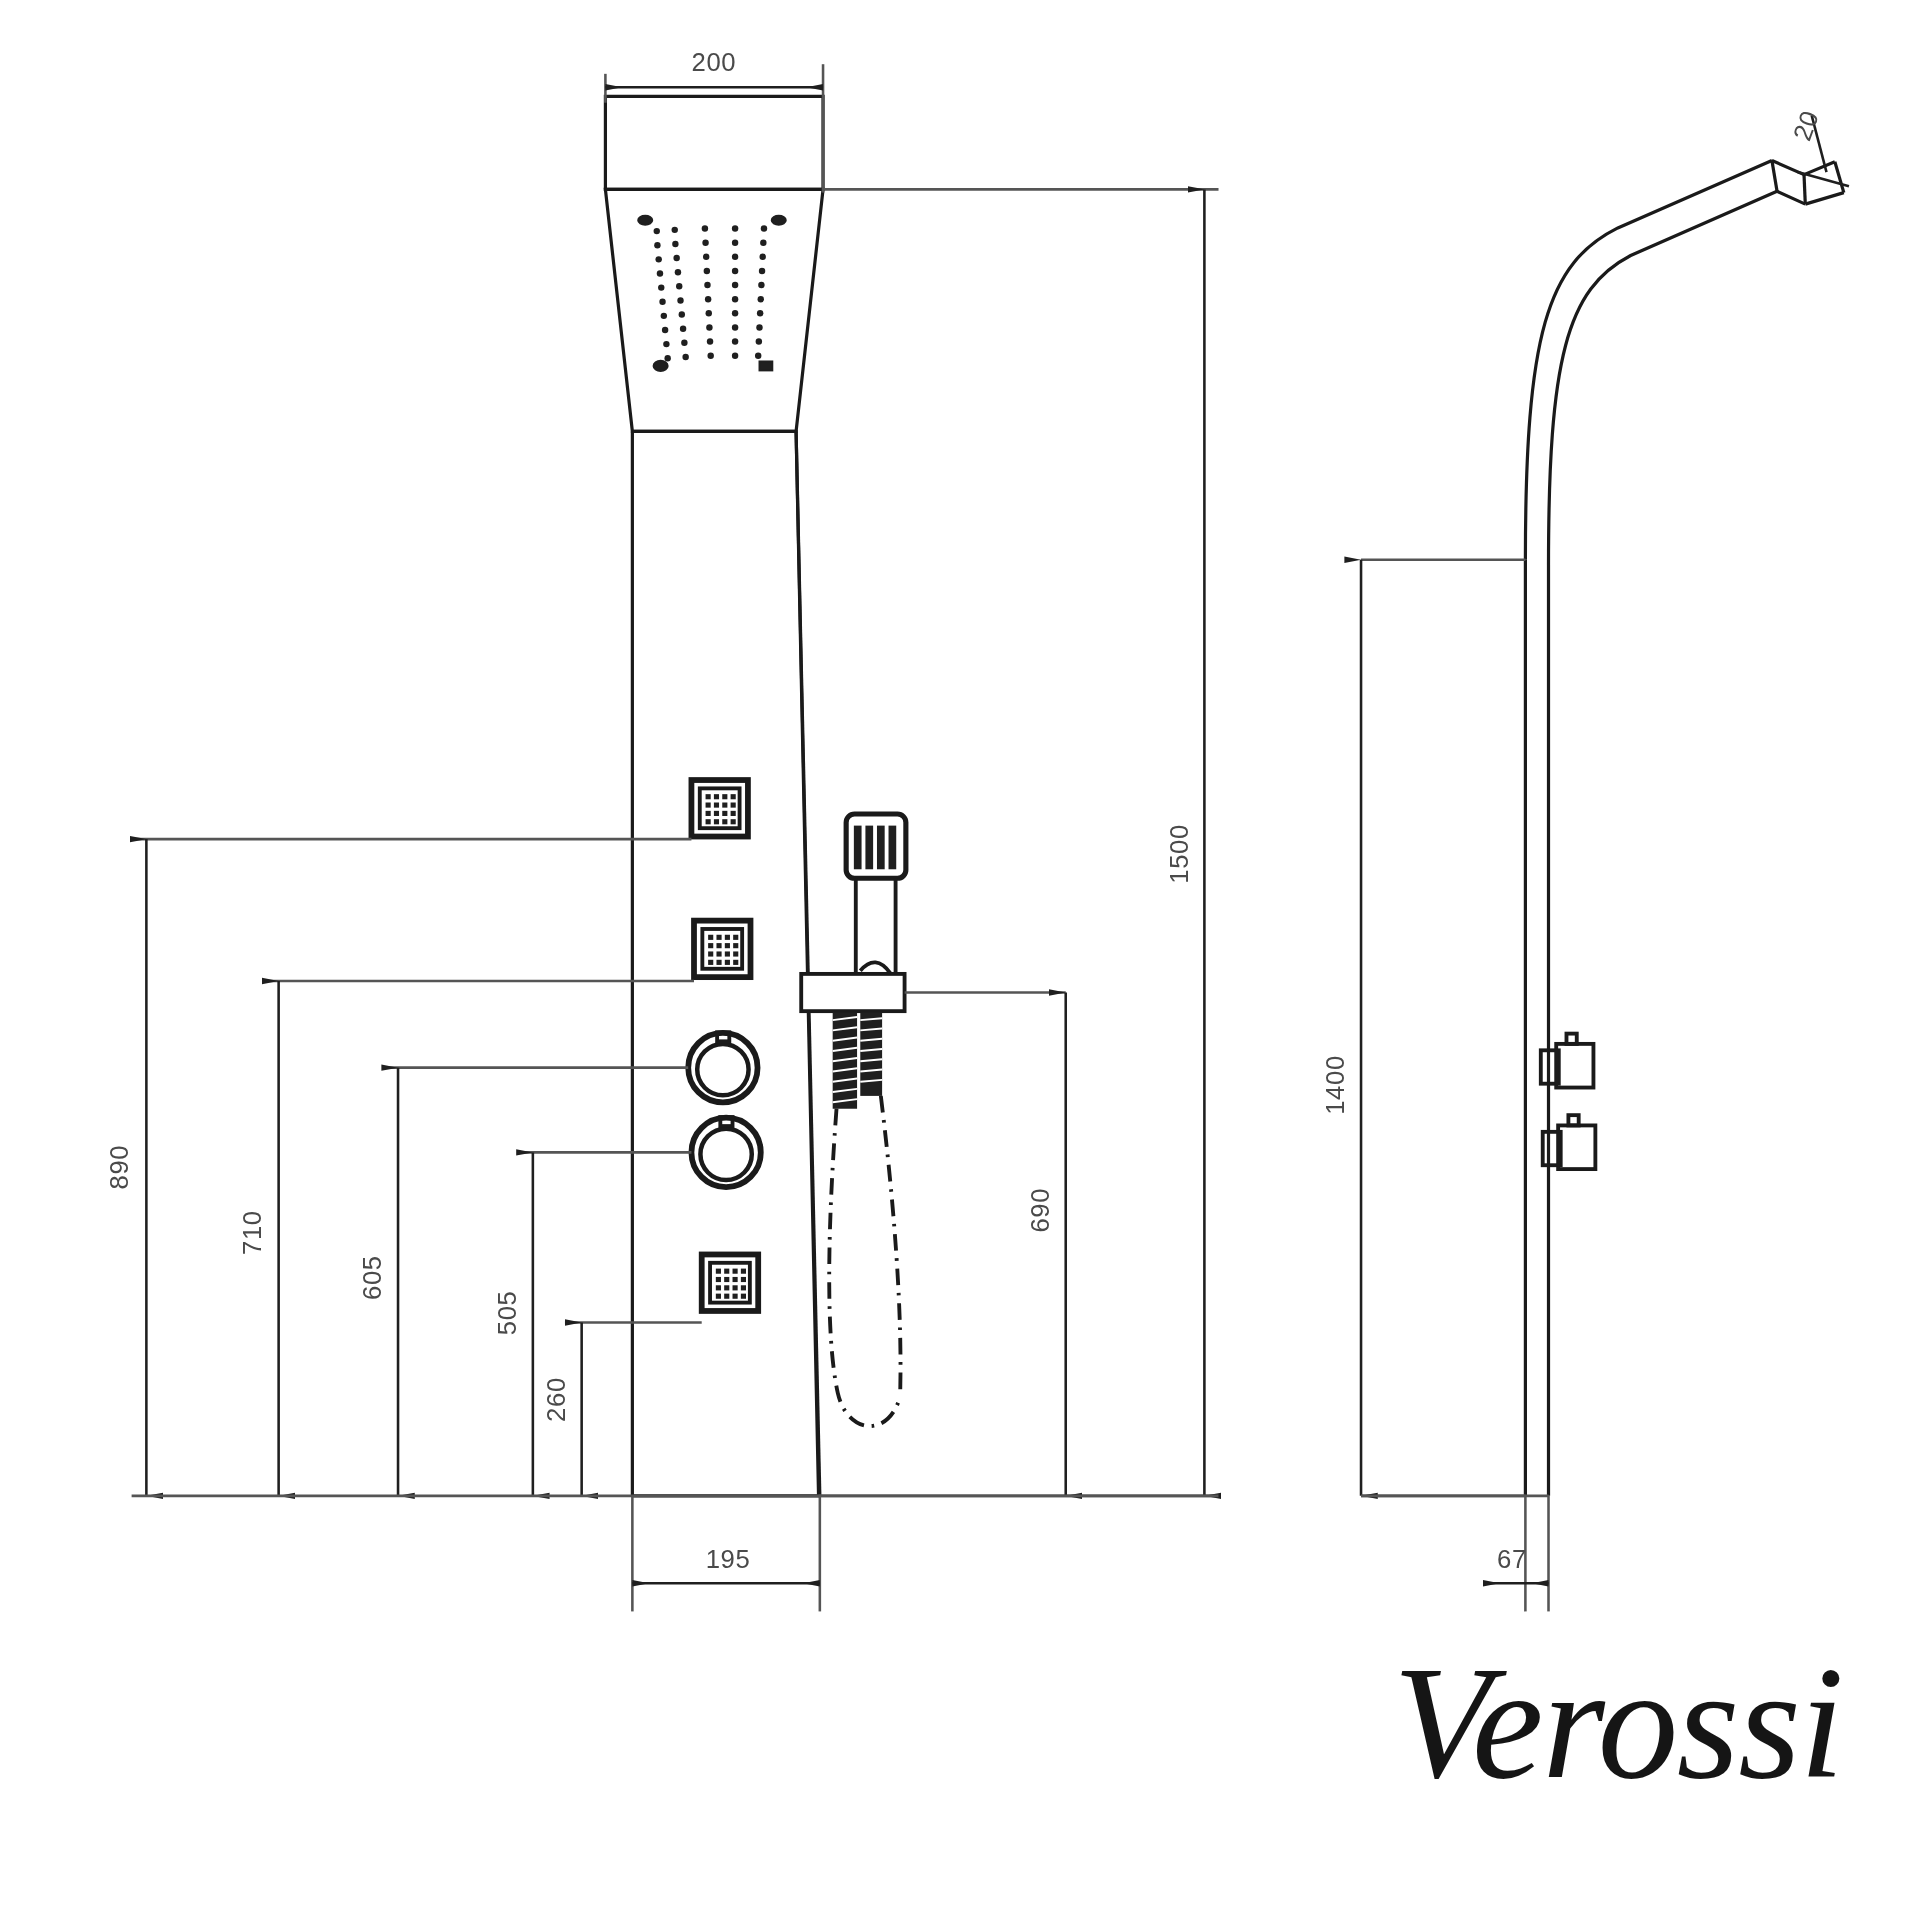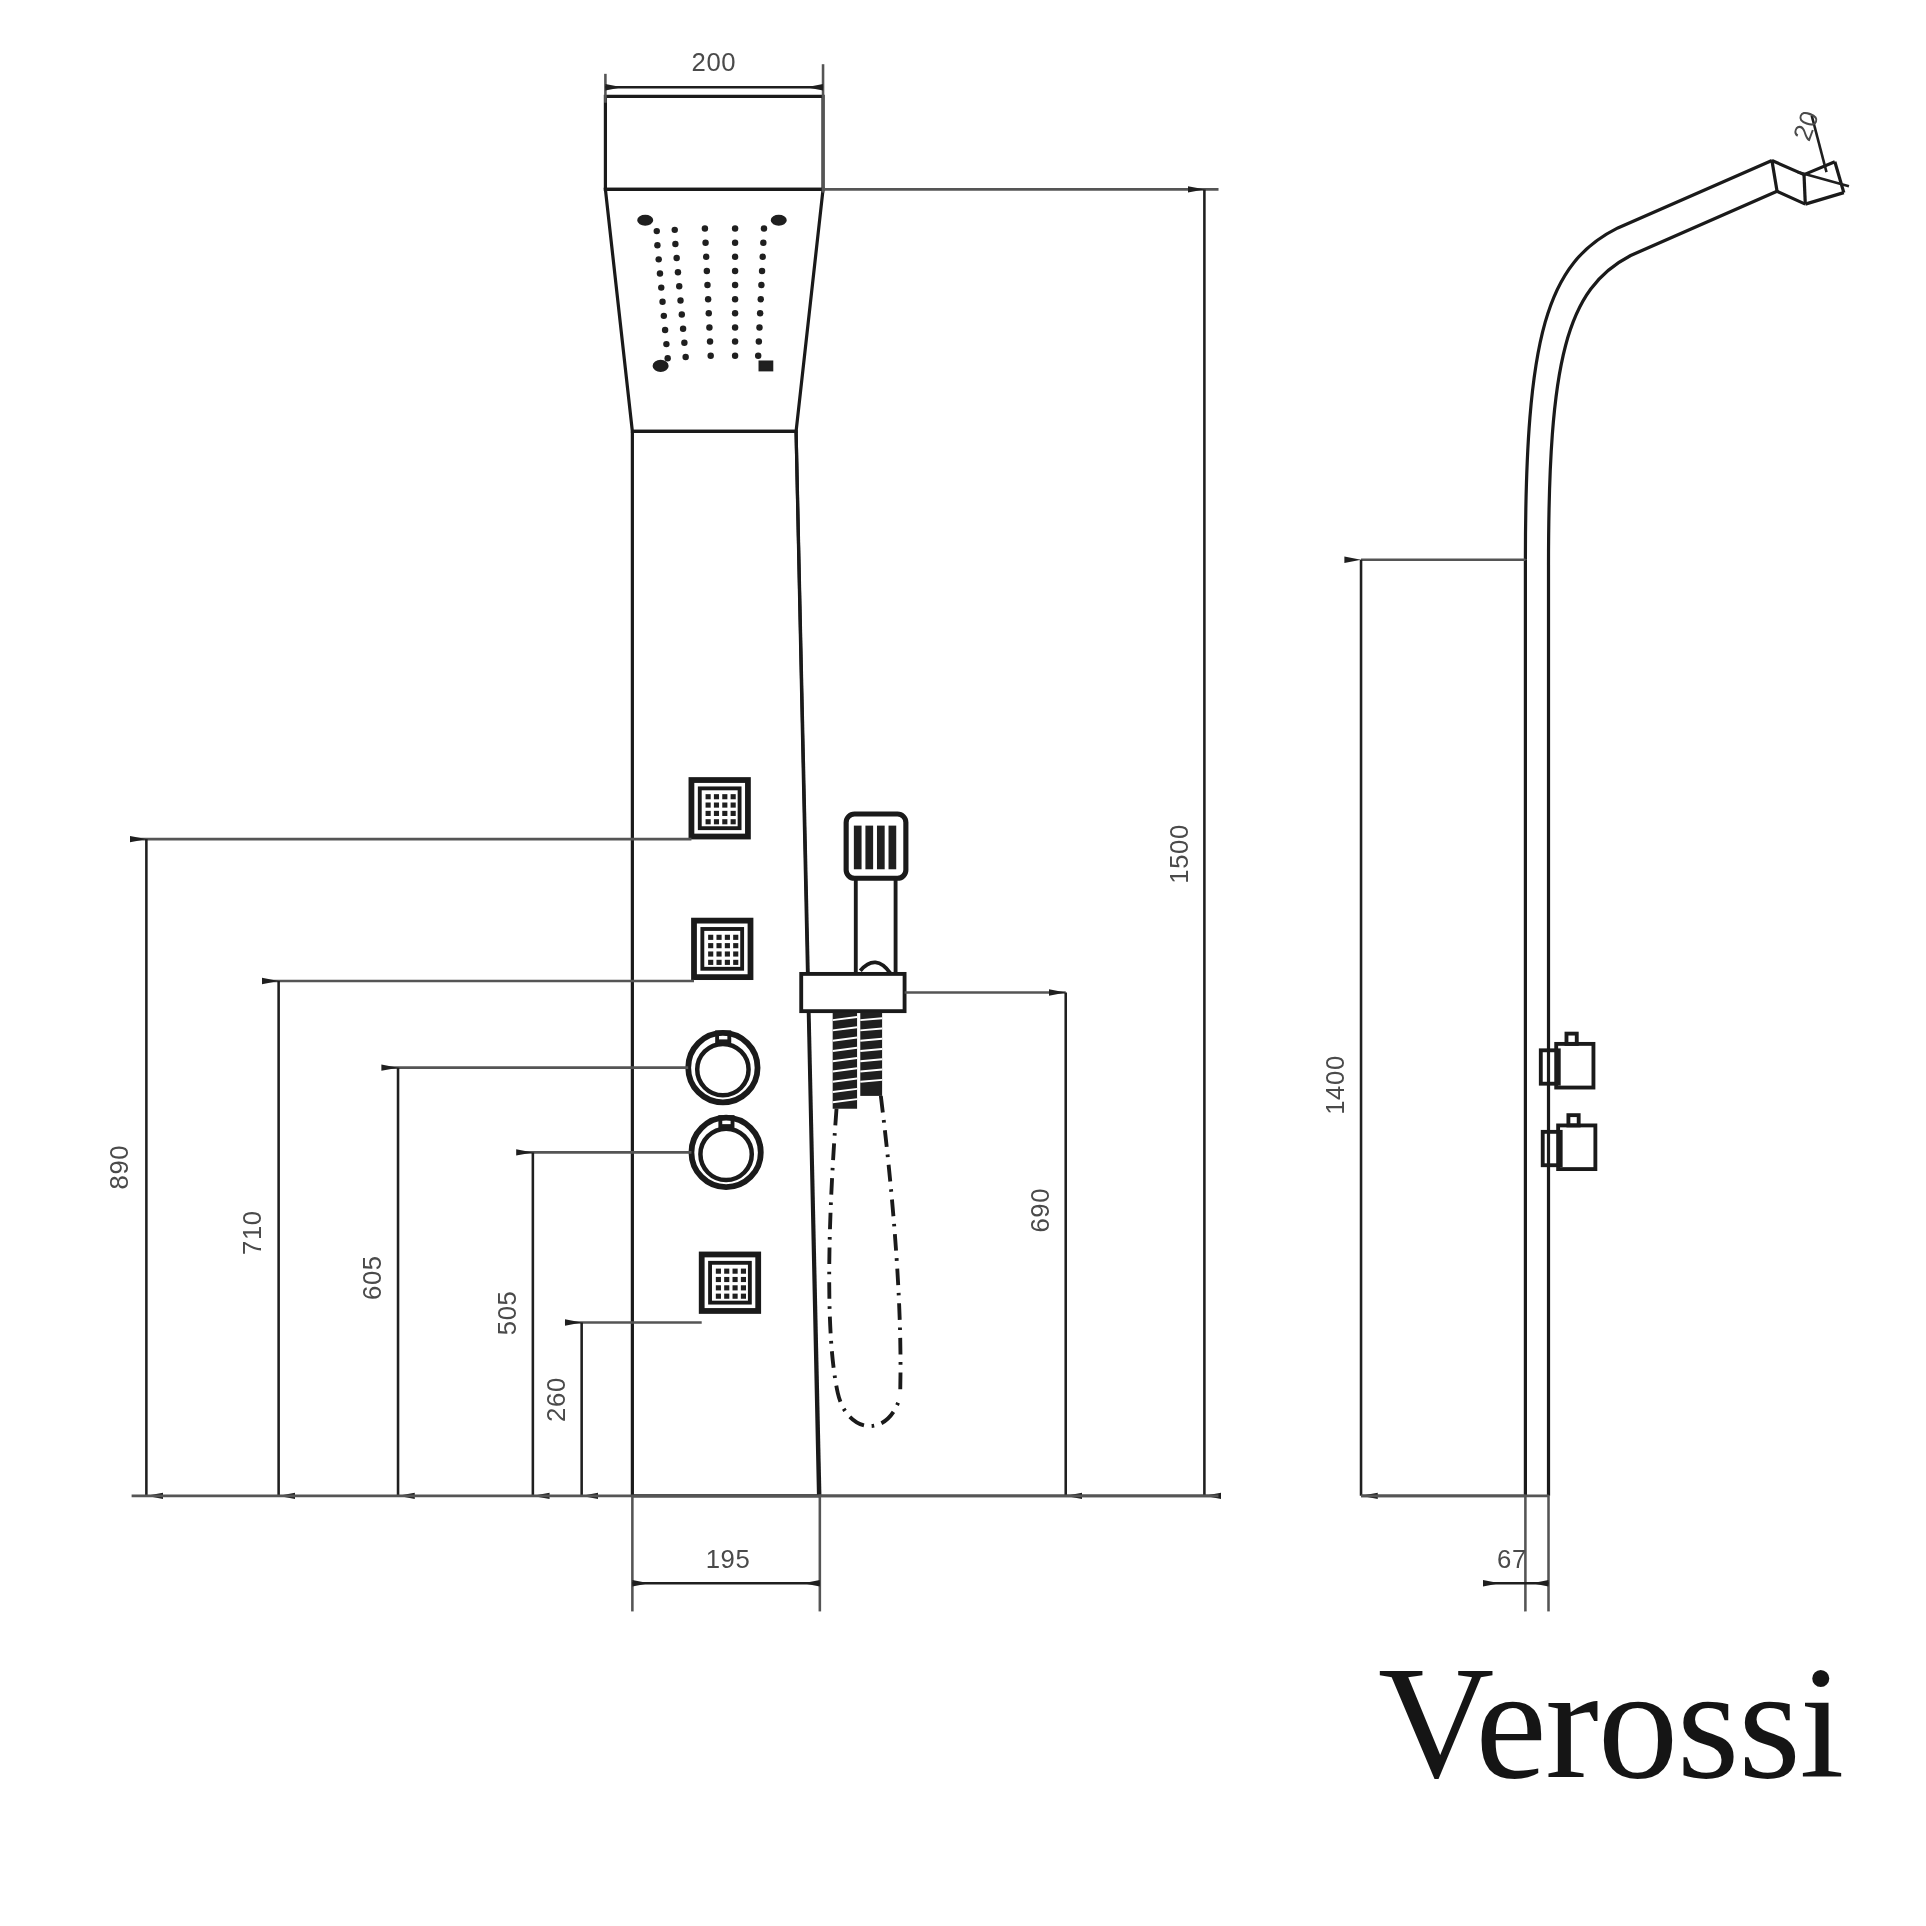--- a/index.html
+++ b/index.html
@@ -21,20 +21,21 @@
   .brand{
     position:absolute;
     right:83px;
     bottom:122px;
     font-family:"Liberation Serif", serif;
     font-size:161px;
     line-height:1;
     color:#151515;
     letter-spacing:-1.3px;
     white-space:nowrap;
+    font-style:italic;
   }
 </style>
 </head>
 <body>
 
 <div id="sheet">
 <svg width="1926" height="1926" viewBox="0 0 3000 3000" xmlns="http://www.w3.org/2000/svg">
 
   <rect x="0" y="0" width="3000" height="3000" fill="#ffffff"></rect>
 

